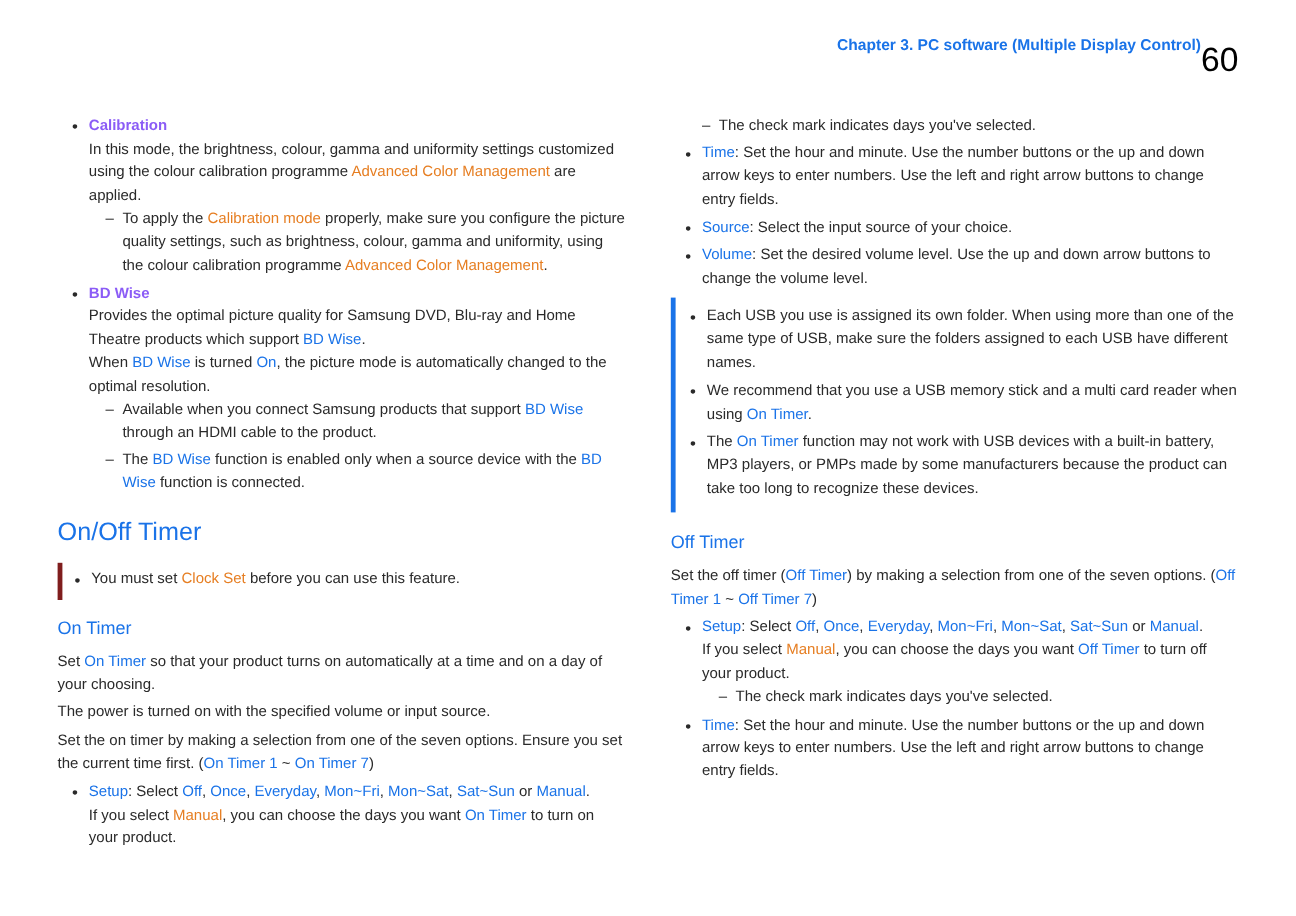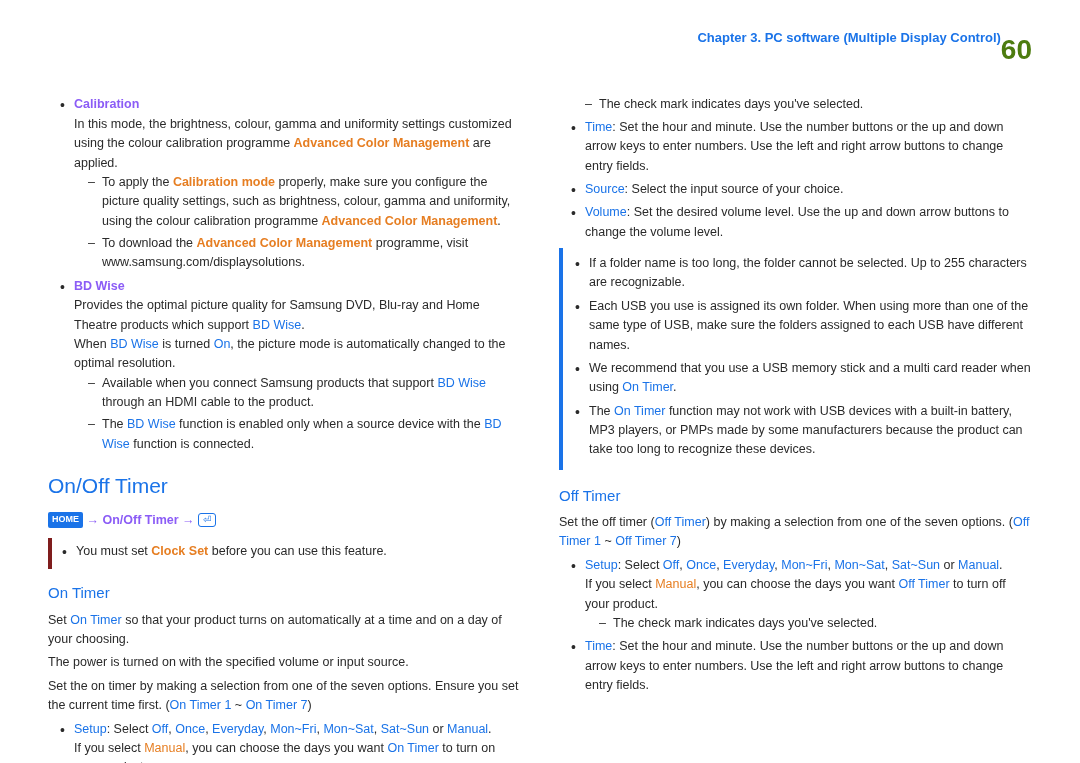--- a/index.html
+++ b/index.html
@@ -1,24 +1,24 @@
 <!DOCTYPE html>
 <html><head>
 <meta charset="utf-8">
 <style>
 * { margin: 0; padding: 0; box-sizing: border-box; }
 body { font-family: Arial, Helvetica, sans-serif; font-size: 12.5px; color: #2a2a2a; background: #fff; width: 1080px; padding: 28px 48px 40px 48px; line-height: 1.55; }
 .header { display: flex; justify-content: flex-end; align-items: flex-start; margin-bottom: 24px; }
 .chapter { color: #1a73e8; font-weight: 600; font-size: 13px; }
-.page-num { color: #4d7c0f; font-size: 28px; font-weight: 700; }
+.page-num { color: #000000; font-size: 28px; font-weight: 400; }
 .columns { display: flex; gap: 38px; }
 .col { flex: 1; }
 .blue { color: #8b5cf6; font-weight: 700; }
 .blue-n { color: #1a73e8; }
-.orange { color: #e67e22; font-weight: 700; }
+.orange { color: #e67e22; font-weight: 400; }
 .orange-n { color: #e67e22; }
 ul.bullet-list { list-style: none; margin-left: 12px; }
 ul.bullet-list > li { position: relative; padding-left: 14px; margin-bottom: 4px; }
 ul.bullet-list > li::before { content: "•"; position: absolute; left: 0; top: 0; font-size: 14px; }
 ul.dash-list { list-style: none; margin-left: 14px; }
 ul.dash-list > li { position: relative; padding-left: 14px; margin-bottom: 3px; }
 ul.dash-list > li::before { content: "–"; position: absolute; left: 0; top: 0; }
 .section-h2 { color: #1a73e8; font-size: 21px; font-weight: 400; margin: 16px 0 8px 0; }
 .section-h3 { color: #1a73e8; font-size: 15px; font-weight: 400; margin: 12px 0 6px 0; }
 .nav-path { margin-bottom: 8px; }
@@ -39,38 +39,34 @@
 <div class="columns">
 
   <div class="col">
 
     <ul class="bullet-list">
       <li>
         <span class="blue">Calibration</span><br>
         <span><span>In this mode, the brightness, colour, gamma and uniformity settings customized using the colour calibration programme </span><span class="orange">Advanced Color Management</span><span> are applied.</span></span>
         <ul class="dash-list">
           <li><span>To apply the </span><span class="orange">Calibration mode</span><span> properly, make sure you configure the picture quality settings, such as brightness, colour, gamma and uniformity, using the colour calibration programme </span><span class="orange">Advanced Color Management</span><span>.</span></li>
-          <li><span>To download the </span><span class="orange">Advanced Color Management</span><span> programme, visit www.samsung.com/displaysolutions.</span></li>
         </ul>
       </li>
       <li>
         <span class="blue">BD Wise</span><br>
         <span><span>Provides the optimal picture quality for Samsung DVD, Blu-ray and Home Theatre products which support </span><span class="blue-n">BD Wise</span><span>.</span></span><br>
         <span><span>When </span><span class="blue-n">BD Wise</span><span> is turned </span><span class="blue-n">On</span><span>, the picture mode is automatically changed to the optimal resolution.</span></span>
         <ul class="dash-list">
           <li><span>Available when you connect Samsung products that support </span><span class="blue-n">BD Wise</span><span> through an HDMI cable to the product.</span></li>
           <li><span>The </span><span class="blue-n">BD Wise</span><span> function is enabled only when a source device with the </span><span class="blue-n">BD Wise</span><span> function is connected.</span></li>
         </ul>
       </li>
     </ul>
 
     <h2 class="section-h2">On/Off Timer</h2>
-    <div class="nav-path">
-      <span class="home-badge">HOME</span><span class="blue"> → </span><span class="blue">On/Off Timer</span><span class="blue"> → </span><span class="enter-badge">⏎</span>
-    </div>
     <div class="note-box">
       <ul class="bullet-list" style="margin-left:0">
           <li><span>You must set </span><span class="orange">Clock Set</span><span> before you can use this feature.</span></li>
         </ul>
     </div>
 
     <h3 class="section-h3">On Timer</h3>
     <p class="para"><span>Set </span><span class="blue-n">On Timer</span><span> so that your product turns on automatically at a time and on a day of your choosing.</span></p>
     <p class="para">The power is turned on with the specified volume or input source.</p>
     <p class="para"><span>Set the on timer by making a selection from one of the seven options. Ensure you set the current time first. (</span><span class="blue-n">On Timer 1</span><span> ~ </span><span class="blue-n">On Timer 7</span><span>)</span></p>
@@ -87,21 +83,20 @@
       <li>The check mark indicates days you've selected.</li>
     </ul>
     <ul class="bullet-list">
       <li><span class="blue-n">Time</span><span>: Set the hour and minute. Use the number buttons or the up and down arrow keys to enter numbers. Use the left and right arrow buttons to change entry fields.</span></li>
       <li><span class="blue-n">Source</span><span>: Select the input source of your choice.</span></li>
       <li><span class="blue-n">Volume</span><span>: Set the desired volume level. Use the up and down arrow buttons to change the volume level.</span></li>
     </ul>
 
     <div class="info-box">
       <ul class="bullet-list" style="margin-left:0">
-        <li>If a folder name is too long, the folder cannot be selected. Up to 255 characters are recognizable.</li>
         <li>Each USB you use is assigned its own folder. When using more than one of the same type of USB, make sure the folders assigned to each USB have different names.</li>
         <li><span>We recommend that you use a USB memory stick and a multi card reader when using </span><span class="blue-n">On Timer</span><span>.</span></li>
         <li><span>The </span><span class="blue-n">On Timer</span><span> function may not work with USB devices with a built-in battery, MP3 players, or PMPs made by some manufacturers because the product can take too long to recognize these devices.</span></li>
       </ul>
     </div>
 
     <h3 class="section-h3">Off Timer</h3>
     <p class="para"><span>Set the off timer (</span><span class="blue-n">Off Timer</span><span>) by making a selection from one of the seven options. (</span><span class="blue-n">Off Timer 1</span><span> ~ </span><span class="blue-n">Off Timer 7</span><span>)</span></p>
     <ul class="bullet-list">
       <li>

